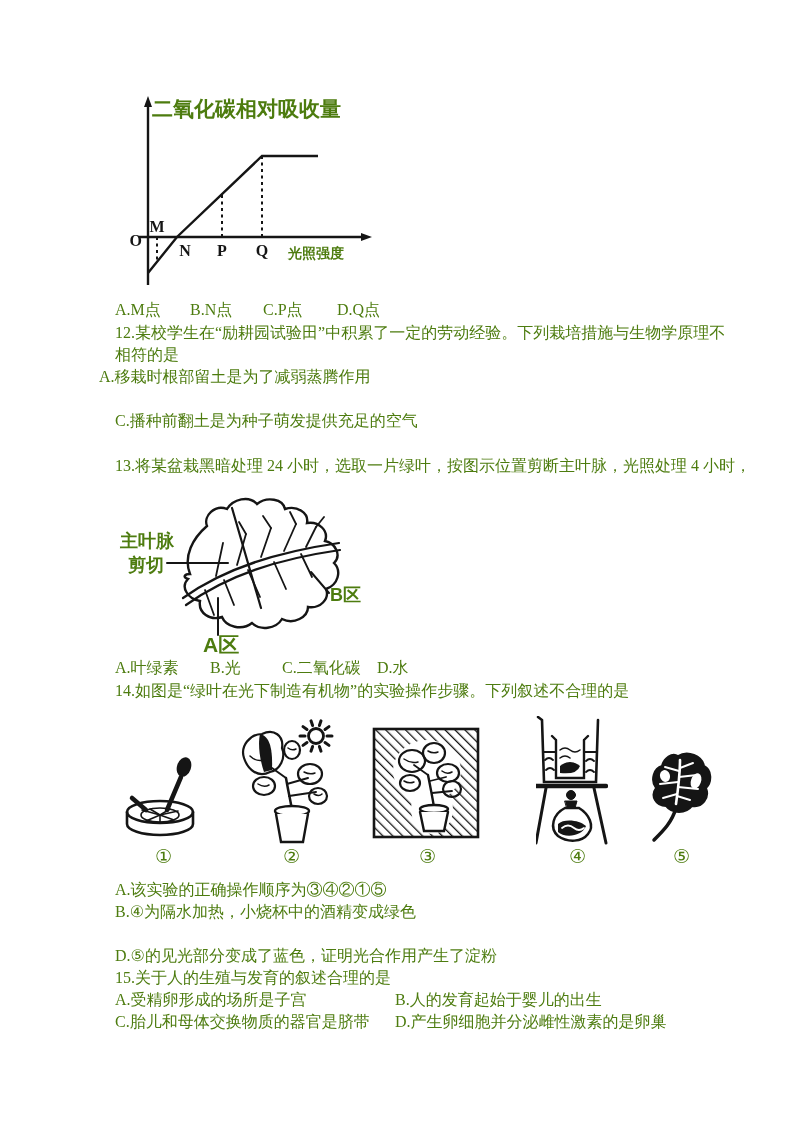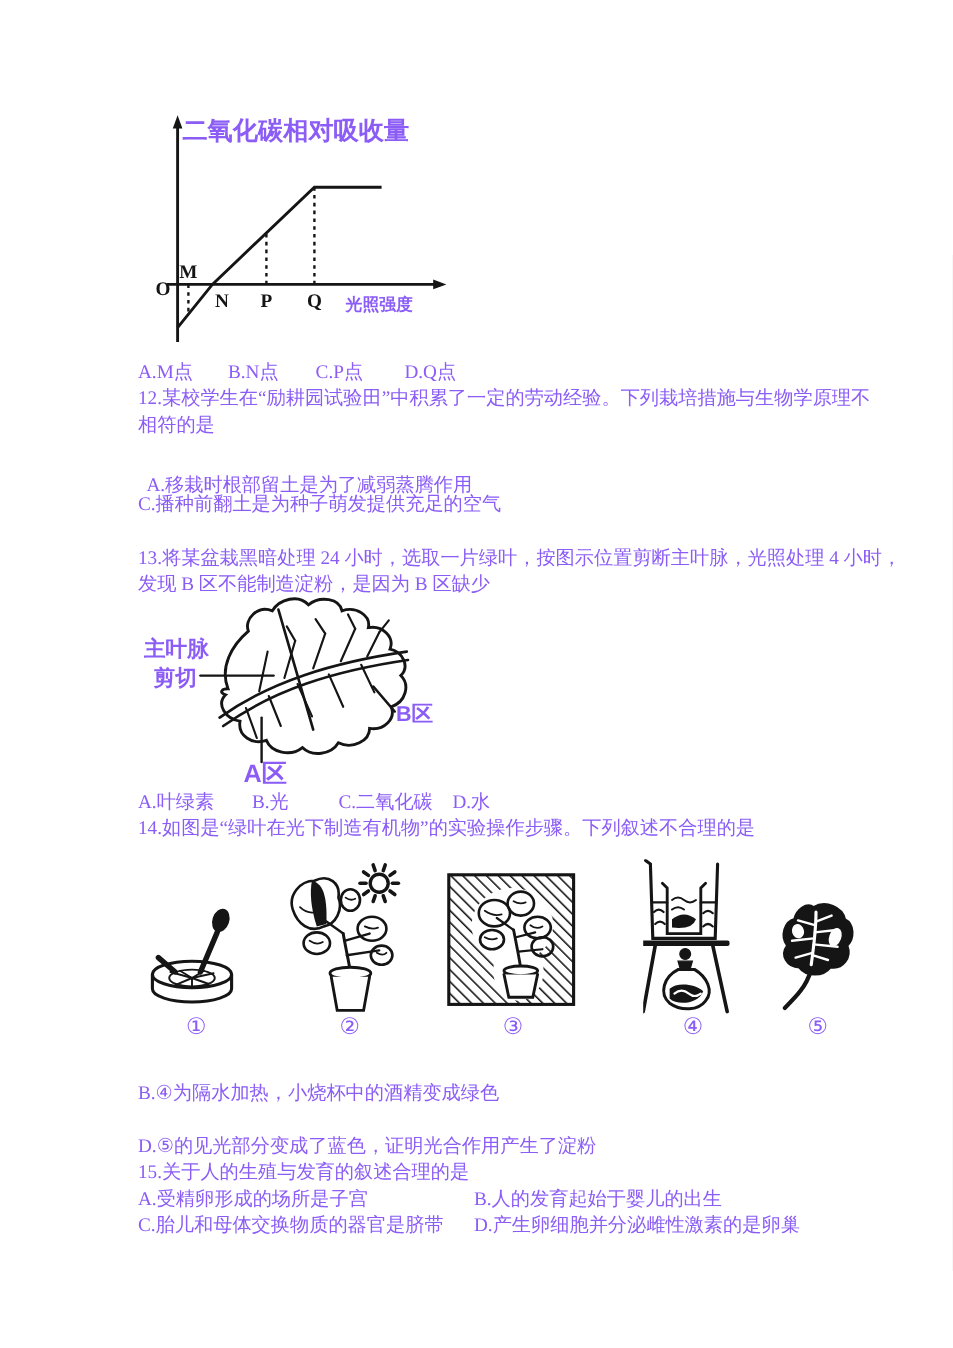--- a/index.html
+++ b/index.html
@@ -1,17 +1,17 @@
 <!DOCTYPE html>
 <html><head>
 <meta charset="utf-8">
 <style>
   html,body{margin:0;padding:0;background:#e8e8e8;}
   #page{position:relative;width:794px;height:1123px;background:#fff;margin:0 auto;
-        font-family:"Liberation Serif",serif;color:#8b5cf6;overflow:hidden;}
+        font-family:"Liberation Serif",serif;color:#4d7c0f;overflow:hidden;}
   .abs{position:absolute;}
   .line{font-size:16px;line-height:21px;white-space:nowrap;}
   .opt{position:absolute;white-space:nowrap;font-size:16px;}
   .blabel{position:absolute;font-family:"Liberation Sans",sans-serif;font-weight:bold;
           white-space:nowrap;}
   .fignum{position:absolute;font-size:19px;font-family:"DejaVu Sans",sans-serif;}
   svg{display:block;}
 </style>
 </head>
 <body>
@@ -45,25 +45,24 @@
 
   <div class="abs" style="left:115px;top:300px;">
     <span class="opt" style="left:0px;">A.M点</span>
     <span class="opt" style="left:75px;">B.N点</span>
     <span class="opt" style="left:148px;">C.P点</span>
     <span class="opt" style="left:222px;">D.Q点</span>
   </div>
 
   <div class="abs line" style="left:115px;top:322px;">12.某校学生在“励耕园试验田”中积累了一定的劳动经验。下列栽培措施与生物学原理不</div>
   <div class="abs line" style="left:115px;top:344px;">相符的是</div>
-  <div class="abs line" style="left:122px;top:366px;margin-top:28px;">A.移栽时根部留土是为了减弱蒸腾作用</div>
+  <div class="abs line" style="left:99px;top:366px;">A.移栽时根部留土是为了减弱蒸腾作用</div>
   <div class="abs line" style="left:115px;top:410px;">C.播种前翻土是为种子萌发提供充足的空气</div>
 
   <div class="abs line" style="left:115px;top:455px;">13.将某盆栽黑暗处理 24 小时，选取一片绿叶，按图示位置剪断主叶脉，光照处理 4 小时，</div>
-  <div class="abs line" style="left:115px;top:477px;">发现 B 区不能制造淀粉，是因为 B 区缺少</div>
 
   <svg class="abs" style="left:115px;top:496px;" width="270" height="160" viewBox="0 0 270 160">
     <g stroke="#151515" fill="none" stroke-linecap="round">
       <path stroke-width="2.4" d="M 75,78 C 68,60 78,42 92,30 C 88,20 100,8 112,13 C 118,3 134,-1 142,8 C 152,0 168,3 170,13 C 182,9 194,17 192,27 C 204,25 214,35 210,45 C 220,47 227,59 219,67 C 227,75 223,89 211,93 C 215,103 205,113 193,111 C 193,121 179,129 167,123 C 161,133 145,135 137,127 C 127,135 111,131 107,121 C 95,125 83,117 85,105 C 73,103 65,91 73,83 C 67,81 70,78 75,78 Z"></path>
       <path stroke-width="2.2" d="M 68,102 C 110,72 162,56 224,47"></path>
       <path stroke-width="2.2" d="M 71,109 C 113,79 163,63 225,54"></path>
       <line x1="117" y1="12" x2="146" y2="112" stroke-width="2.2"></line>
       <g stroke-width="1.8">
         <path d="M 101,80 L 108,47"></path>
           <path d="M 122,69 L 131,38"></path>
@@ -203,20 +202,21 @@
     </g>
     <path d="M 28,58 C 24,72 16,80 6,90" stroke="#151515" stroke-width="3.5" fill="none" stroke-linecap="round"></path>
   </svg>
 
   <span class="fignum" style="left:155px;top:845px;">①</span>
   <span class="fignum" style="left:283px;top:845px;">②</span>
   <span class="fignum" style="left:419px;top:845px;">③</span>
   <span class="fignum" style="left:569px;top:845px;">④</span>
   <span class="fignum" style="left:673px;top:845px;">⑤</span>
 
+  <div class="abs line" style="left:115px;top:879px;">A.该实验的正确操作顺序为③④②①⑤</div>
   <div class="abs line" style="left:115px;top:901px;">B.④为隔水加热，小烧杯中的酒精变成绿色</div>
   <div class="abs line" style="left:115px;top:945px;">D.⑤的见光部分变成了蓝色，证明光合作用产生了淀粉</div>
 
   <div class="abs line" style="left:115px;top:967px;">15.关于人的生殖与发育的叙述合理的是</div>
   <div class="abs line" style="left:115px;top:989px;">A.受精卵形成的场所是子宫</div>
   <div class="abs line" style="left:395px;top:989px;">B.人的发育起始于婴儿的出生</div>
   <div class="abs line" style="left:115px;top:1011px;">C.胎儿和母体交换物质的器官是脐带</div>
   <div class="abs line" style="left:395px;top:1011px;">D.产生卵细胞并分泌雌性激素的是卵巢</div>
 
 </div>

